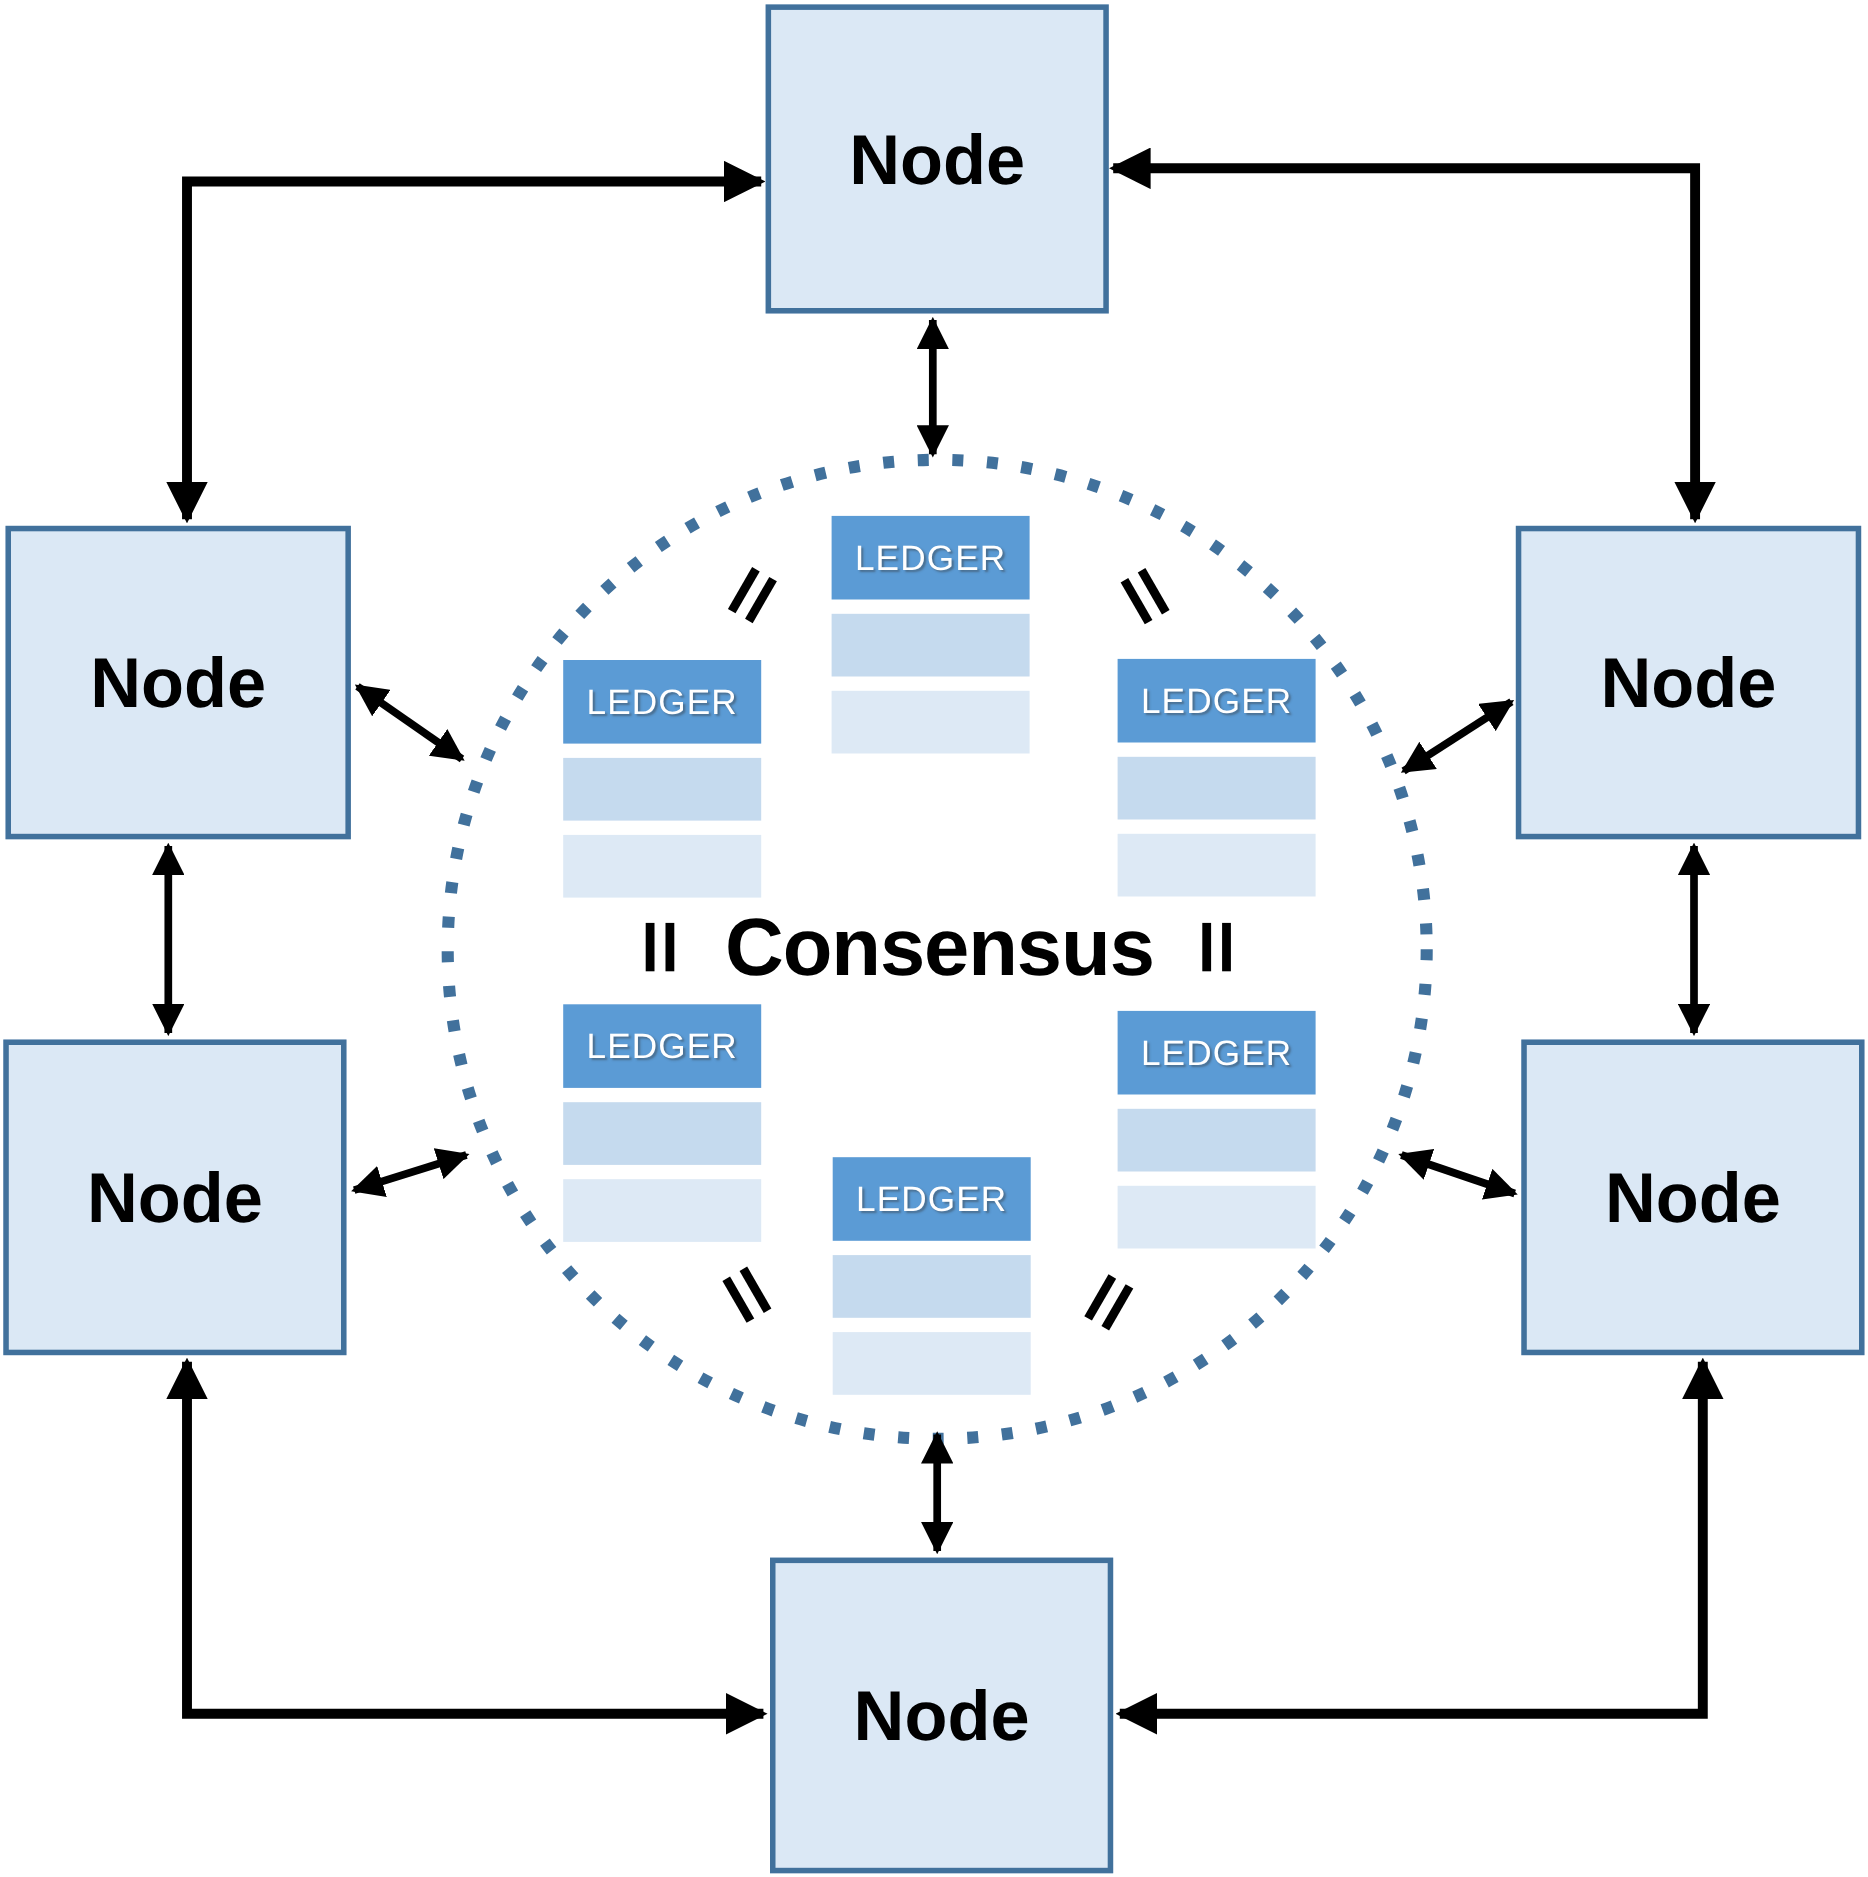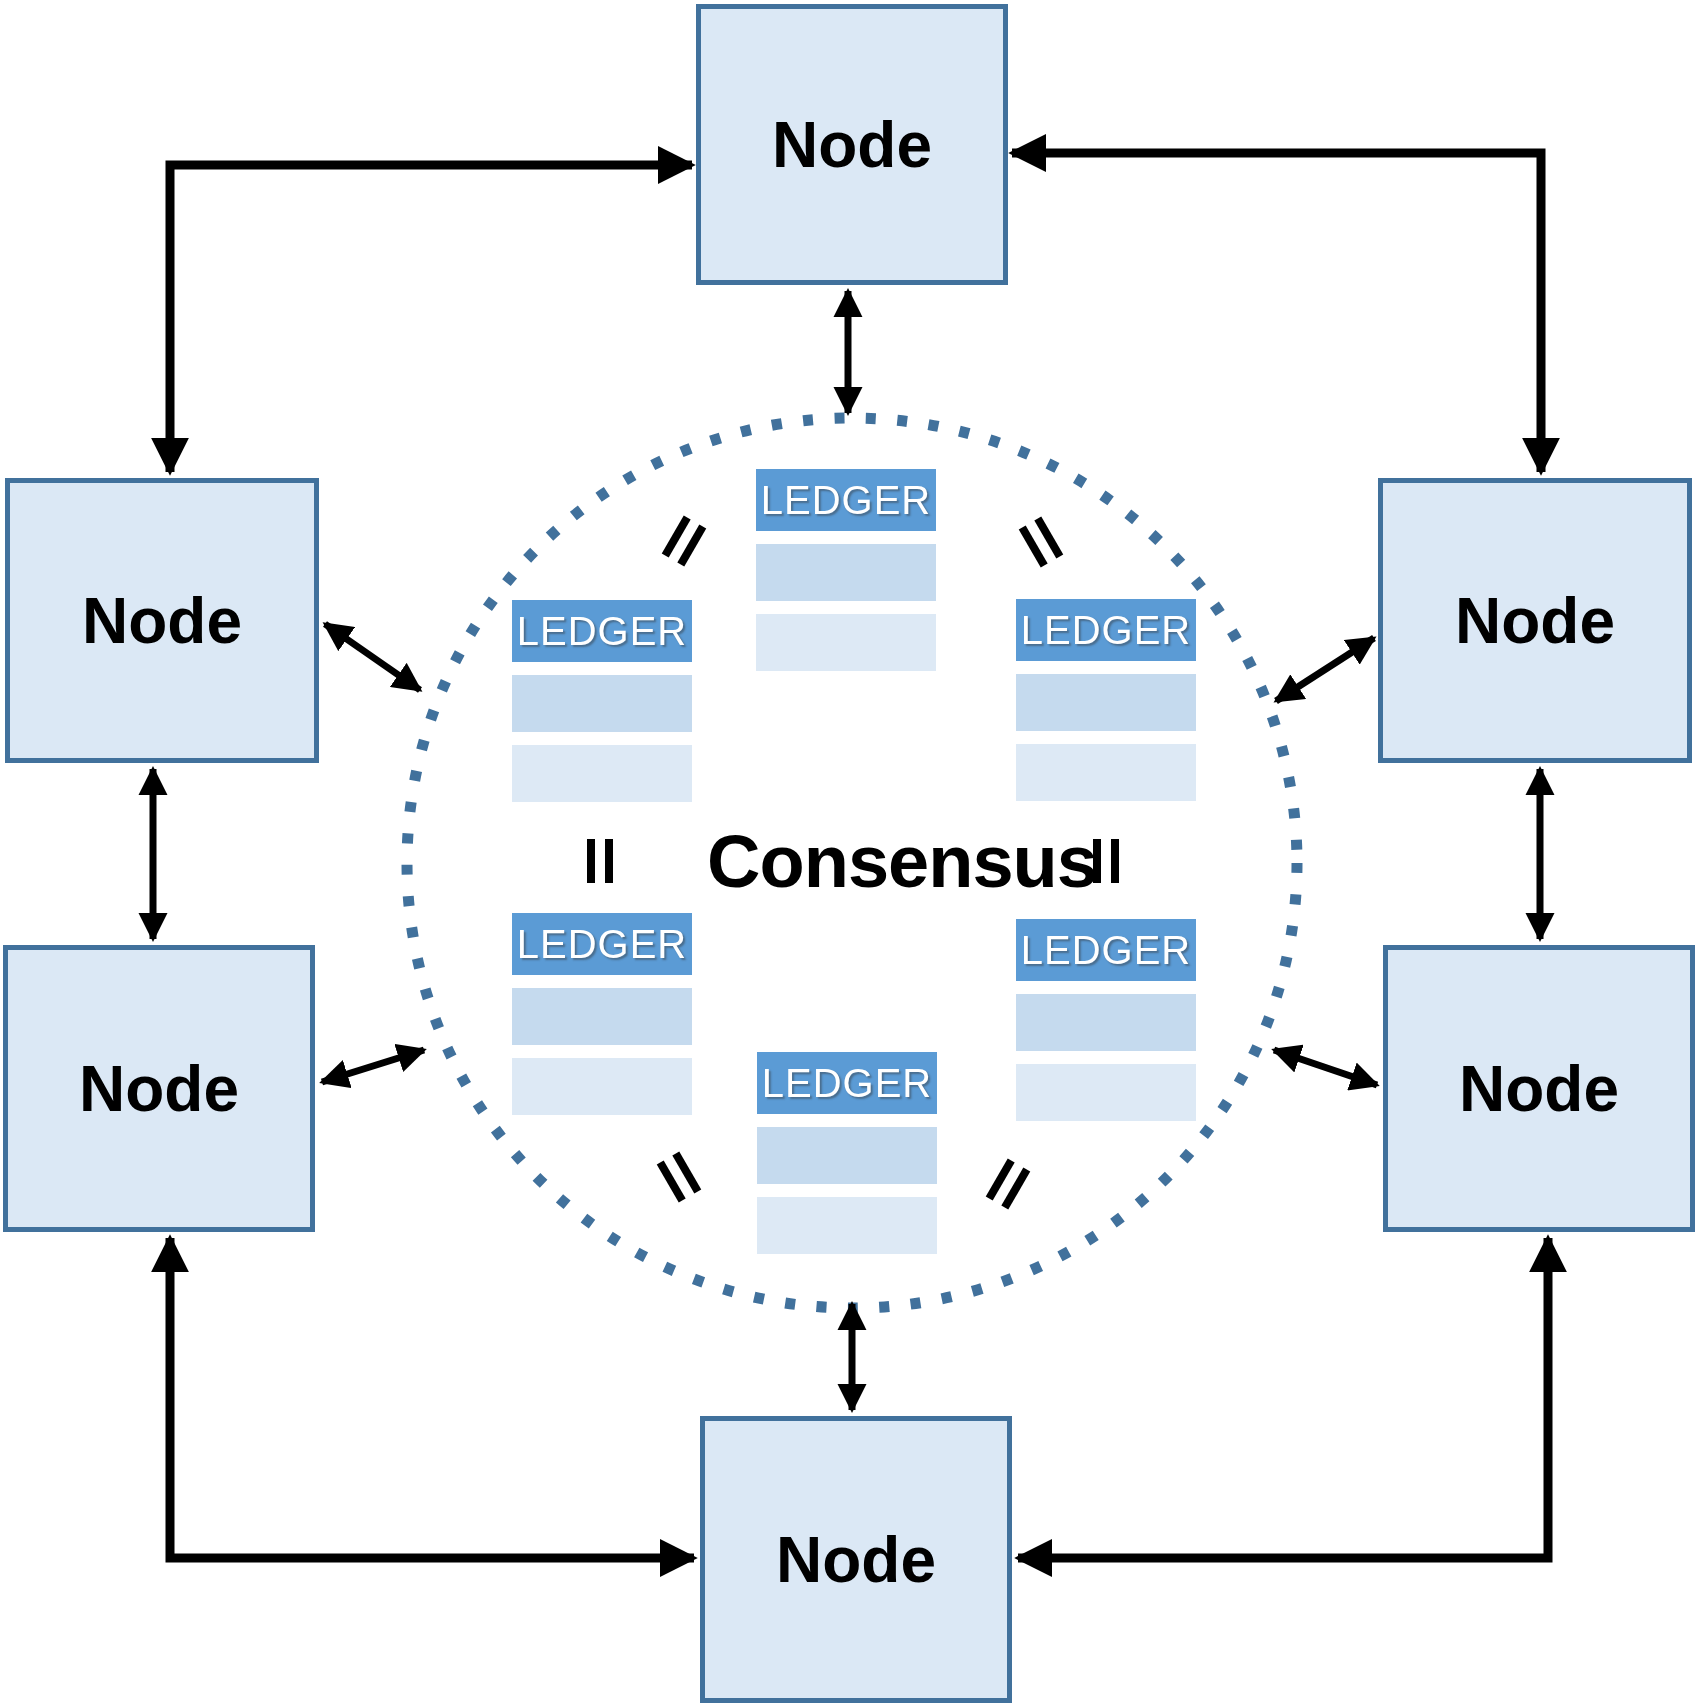--- a/index.html
+++ b/index.html
@@ -32,39 +32,39 @@
   .node{
     position:absolute;background:var(--node-fill);border:5px solid var(--node-border);
     display:flex;align-items:center;justify-content:center;box-sizing:border-box;
   }
   .node .node-label{
     font-weight:bold;font-size:64px;color:var(--text);letter-spacing:0px;
   }
 
   .ledger{position:absolute;width:180px;}
   .ledger .hd{
-    height:62px;background:var(--ledger-header);color:var(--ledger-text);
+    height:76px;background:var(--ledger-header);color:var(--ledger-text);
     display:flex;align-items:center;justify-content:center;
-    font-size:40px;font-weight:400;letter-spacing:1px;
+    font-size:32px;font-weight:400;letter-spacing:1px;
     text-shadow:2px 2px 2px rgba(50,50,50,.45);
   }
   .ledger .row{height:57px;margin-top:13px;}
   .ledger .r2{background:var(--ledger-row-medium);}
   .ledger .r3{background:var(--ledger-row-light);}
 
   .eq{position:absolute;width:44px;height:26px;transform-origin:center;}
   .eq::before,.eq::after{
     content:"";position:absolute;left:0;right:0;height:8px;background:var(--equals);
   }
   .eq::before{top:0;}
   .eq::after{bottom:0;}
 
   .consensus{
     position:absolute;left:854px;top:861px;transform:translate(-50%,-50%);
-    font-size:74px;font-weight:bold;color:var(--text);letter-spacing:-1px;white-space:nowrap;margin-left:48px;
+    font-size:74px;font-weight:bold;color:var(--text);letter-spacing:-1px;white-space:nowrap;
   }
 </style>
 </head>
 <body>
 
 <div class="canvas">
 
   <svg class="arrow-layer" viewBox="0 0 1698 1706" xmlns="http://www.w3.org/2000/svg">
     <defs>
       <marker id="ah" viewBox="0 0 10 10" refX="9" refY="5" markerWidth="4.2" markerHeight="4.2" orient="auto-start-reverse" markerUnits="strokeWidth">

